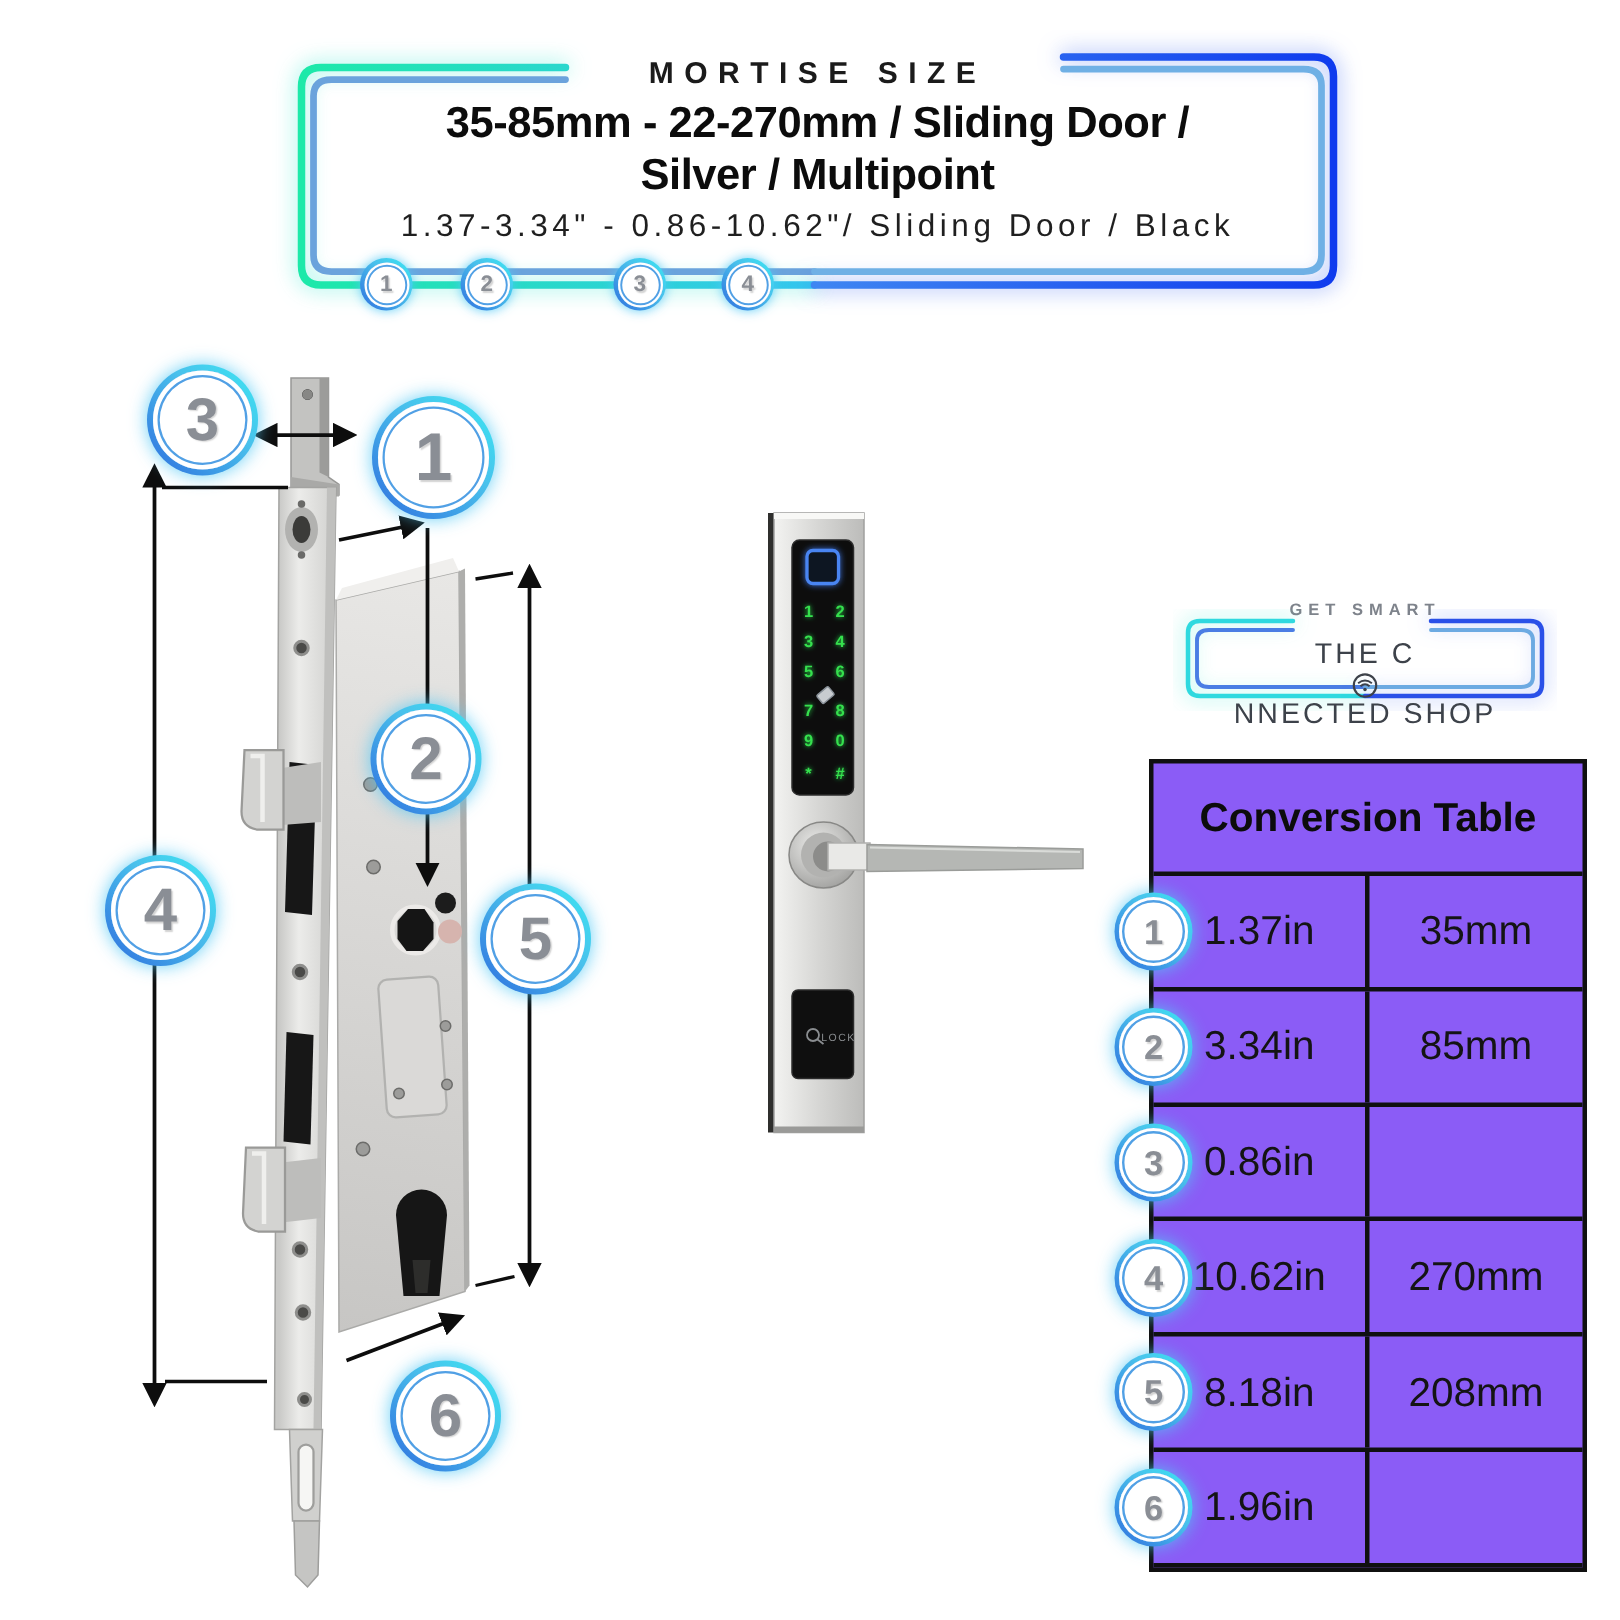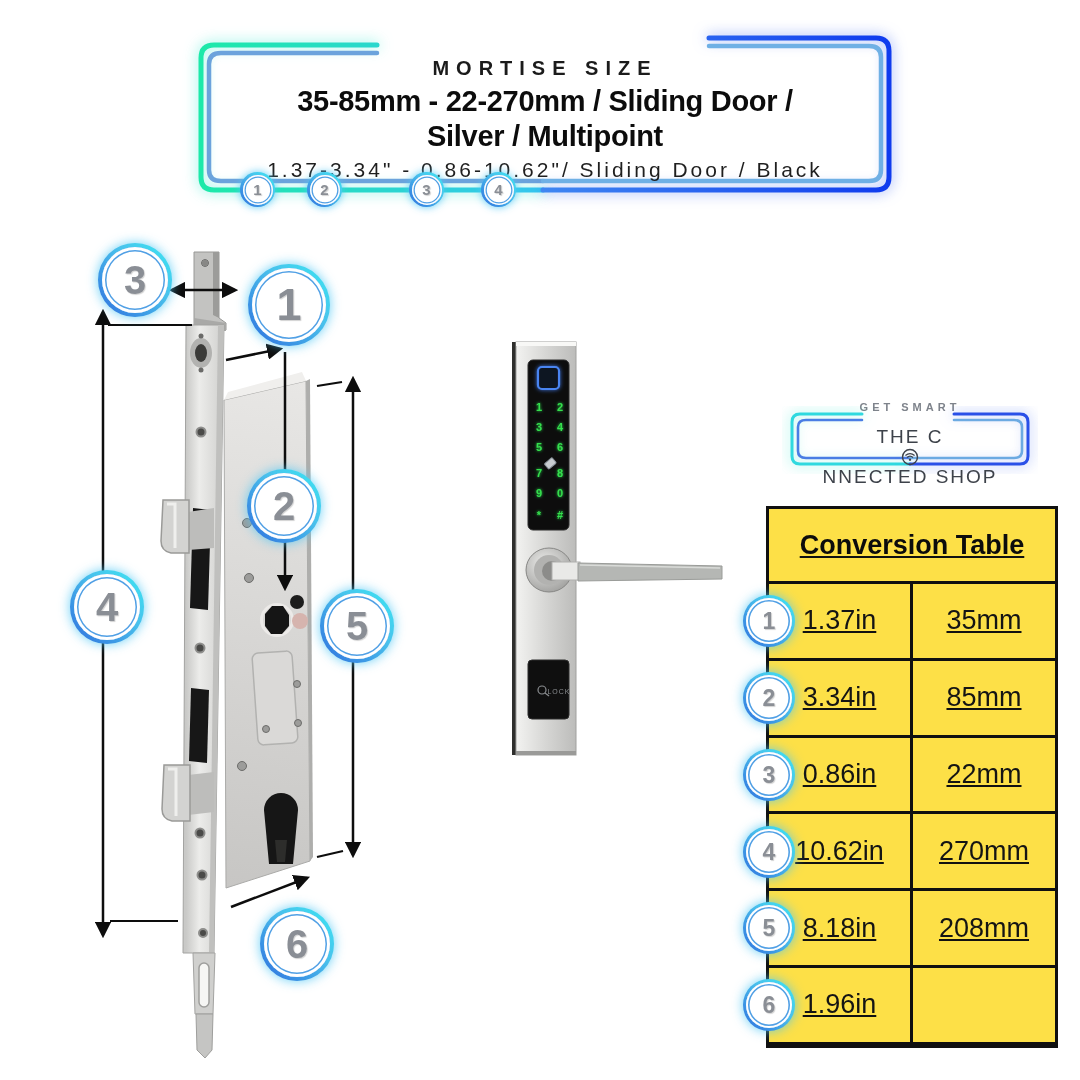--- a/index.html
+++ b/index.html
@@ -18,30 +18,30 @@
   .co{width:66px;height:66px;padding:4px;}
   .co .ring-inner{font-size:40px;}
   .co-lg{width:74px;height:74px;padding:4px;}
   .co-lg .ring-inner{font-size:45px;}
   .marker{width:30px;height:30px;padding:2.5px;filter:drop-shadow(0 0 4px rgba(80,200,245,.9));}
   .marker .ring-inner{font-size:15px;box-shadow:inset 0 0 0 1.5px #fff, inset 0 0 0 2.8px rgba(62,150,226,.9);}
   .badge{width:46px;height:46px;padding:3px;}
   .badge .ring-inner{font-size:23px;box-shadow:inset 0 0 0 2px #fff, inset 0 0 0 3.6px rgba(62,150,226,.9);}
 
   
-  .hdr-text{left:185px;width:720px;text-align:center;margin-top:19px;}
+  .hdr-text{left:185px;width:720px;text-align:center;}
   #hdr-eyebrow{top:38px;font-size:20px;letter-spacing:7px;font-weight:600;color:#1b1b1b;}
   #hdr-title1{top:66px;font-size:29px;font-weight:700;letter-spacing:-.3px;color:#0c0c0c;}
   #hdr-title2{top:101px;font-size:29px;font-weight:700;letter-spacing:-.3px;color:#0c0c0c;}
   #hdr-sub{top:139px;font-size:21px;letter-spacing:3px;color:#1f1f1f;}
   .glow-teal{filter:drop-shadow(0 0 7px rgba(40,230,205,.65));}
   .glow-blue{filter:drop-shadow(0 0 7px rgba(45,90,240,.6));}
 
   
-  #ctable{left:766px;top:506px;width:286px;border:3px solid #101010;background:#fde047;text-decoration:underline;}
+  #ctable{left:766px;top:506px;width:286px;border:3px solid #101010;background:#8b5cf6;}
   .ct-head{height:72px;border-bottom:3px solid #101010;display:flex;align-items:center;justify-content:center;
            font-size:27px;font-weight:700;color:#0c0c0c;}
   .ct-row{height:73.8px;display:flex;border-bottom:3px solid #101010;}
   .ct-row:last-child{border-bottom:none;}
   .ct-in{width:141px;border-right:3px solid #101010;display:flex;align-items:center;justify-content:center;
          font-size:27px;color:#141414;}
   .ct-mm{flex:1;display:flex;align-items:center;justify-content:center;font-size:27px;color:#141414;}
 
   
   #logo-tag{left:790px;top:401px;width:240px;text-align:center;font-size:11px;font-weight:700;
@@ -299,21 +299,20 @@
     <div class="ct-row">
       <div class="ct-in">1.37in</div>
       <div class="ct-mm">35mm</div>
     </div>
     <div class="ct-row">
       <div class="ct-in">3.34in</div>
       <div class="ct-mm">85mm</div>
     </div>
     <div class="ct-row">
       <div class="ct-in">0.86in</div>
-      <div class="ct-mm">22mm</div>
     </div>
     <div class="ct-row">
       <div class="ct-in">10.62in</div>
       <div class="ct-mm">270mm</div>
     </div>
     <div class="ct-row">
       <div class="ct-in">8.18in</div>
       <div class="ct-mm">208mm</div>
     </div>
     <div class="ct-row">

